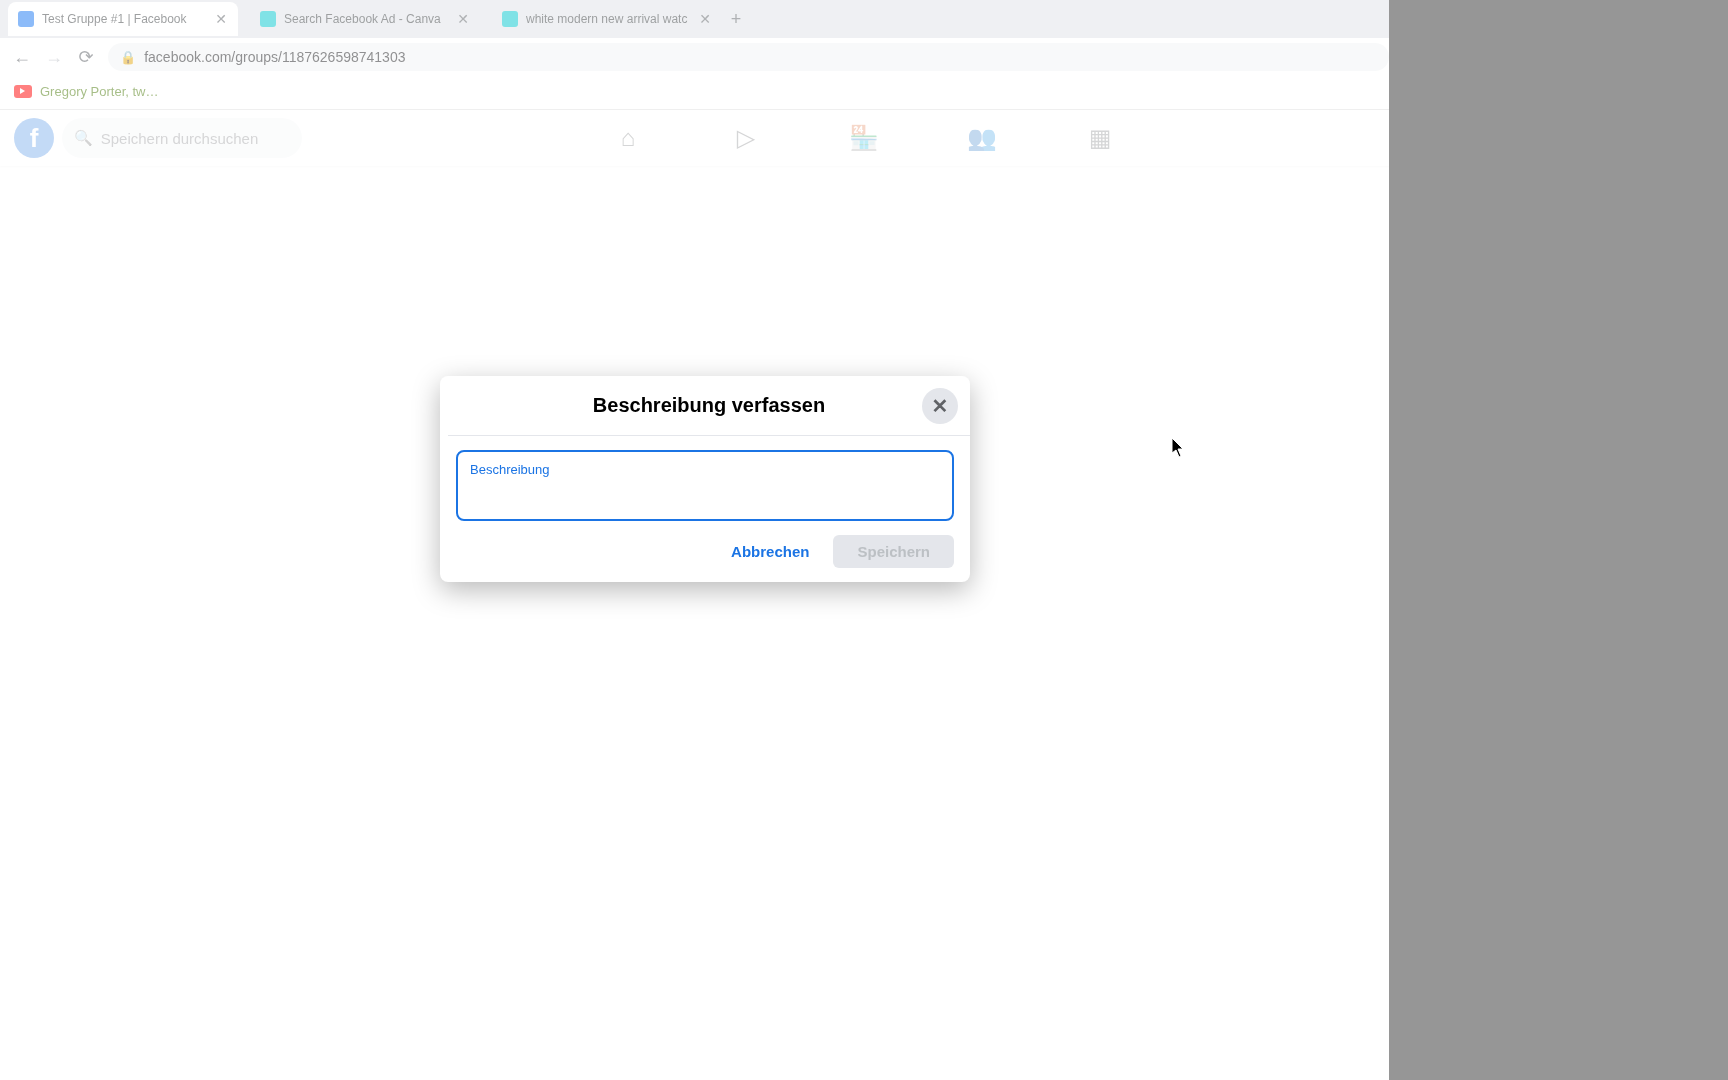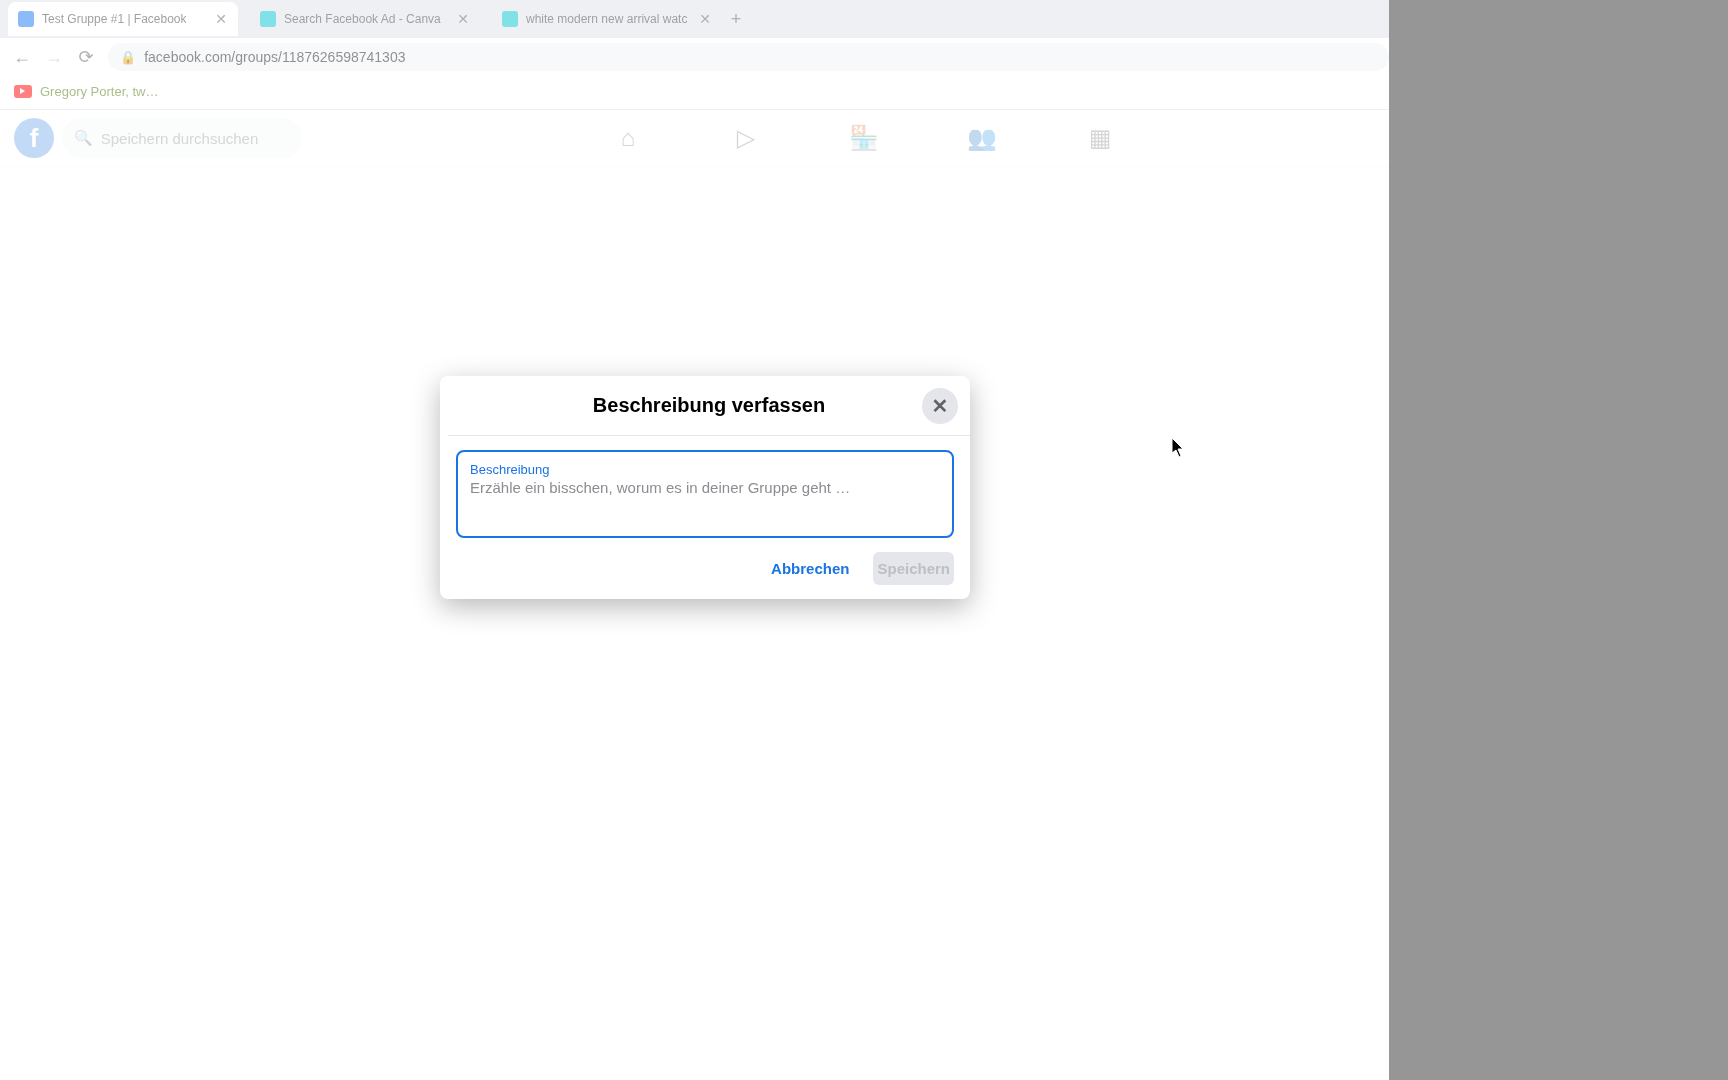--- a/index.html
+++ b/index.html
@@ -62,21 +62,21 @@
 .modal-backdrop { position:absolute; inset:0; background:rgba(255,255,255,0.5); }
 .modal { position:absolute; left: 440px; top: 376px; width: 530px; background:#fff; border-radius:8px; box-shadow: 0 8px 28px rgba(0,0,0,.28); padding-bottom: 14px; }
 .modal-head { display:flex; align-items:center; justify-content:center; height:60px; border-bottom:1px solid #e4e6eb; position:relative; font-size:20px; font-weight:700;margin-left:8px; }
 .modal-close { position:absolute; right:12px; top:12px; width:36px; height:36px; border-radius:50%; background:#e4e6eb; display:flex; align-items:center; justify-content:center; font-size:20px; color:#606266; }
 .modal-body { padding: 14px 16px 0 16px; }
 .desc-box { border:2px solid #1b74e4; border-radius:8px; padding: 10px 12px 40px 12px; }
 .desc-box .lbl { color:#1b74e4; font-size:13px; margin-bottom:2px; }
 .desc-box .ph { color:#8a8d91; font-size:15px; }
 .modal-foot { display:flex; justify-content:flex-end; gap:10px; padding: 14px 16px 0 16px; }
 .btn-link { color:#1b74e4; font-weight:600; font-size:15px; padding: 8px 14px; border-radius:6px; }
-.btn-disabled { background:#e4e6eb; color:#bcc0c4; font-weight:600; font-size:15px; padding: 8px 4px; border-radius:6px; }
+.btn-disabled { background:#e4e6eb; color:#bcc0c4; font-weight:600; font-size:15px; padding: 8px 24px; border-radius:6px; }
 
 
 .cursor { position:absolute; width:14px; height:20px; pointer-events:none; }
 .cursor svg { width:100%; height:100%; }
 
 
 .float-edit { position:absolute; right:24px; bottom:24px; width:48px; height:48px; border-radius:50%; background:#fff; box-shadow:0 2px 8px rgba(0,0,0,.2); display:flex; align-items:center; justify-content:center; color:#050505; font-size:22px; }
 
 
 .viewport-edge { position:absolute; top:0; bottom:0; left:1389px; right:0; background:#969696; }
@@ -199,21 +199,20 @@
 
 <div class="modal-backdrop"></div>
 <div class="modal">
   <div class="modal-head">
     <span>Beschreibung verfassen</span>
     <div class="modal-close">✕</div>
   </div>
   <div class="modal-body">
     <div class="desc-box">
       <div class="lbl">Beschreibung</div>
-      <div class="ph">Erzähle ein bisschen, worum es in deiner Gruppe geht …</div>
     </div>
   </div>
   <div class="modal-foot">
     <div class="btn-link">Abbrechen</div>
     <div class="btn-disabled">Speichern</div>
   </div>
 </div>
 
 <div class="cursor" style="left:1172px; top:438px;">
   <svg viewBox="0 0 14 20">

